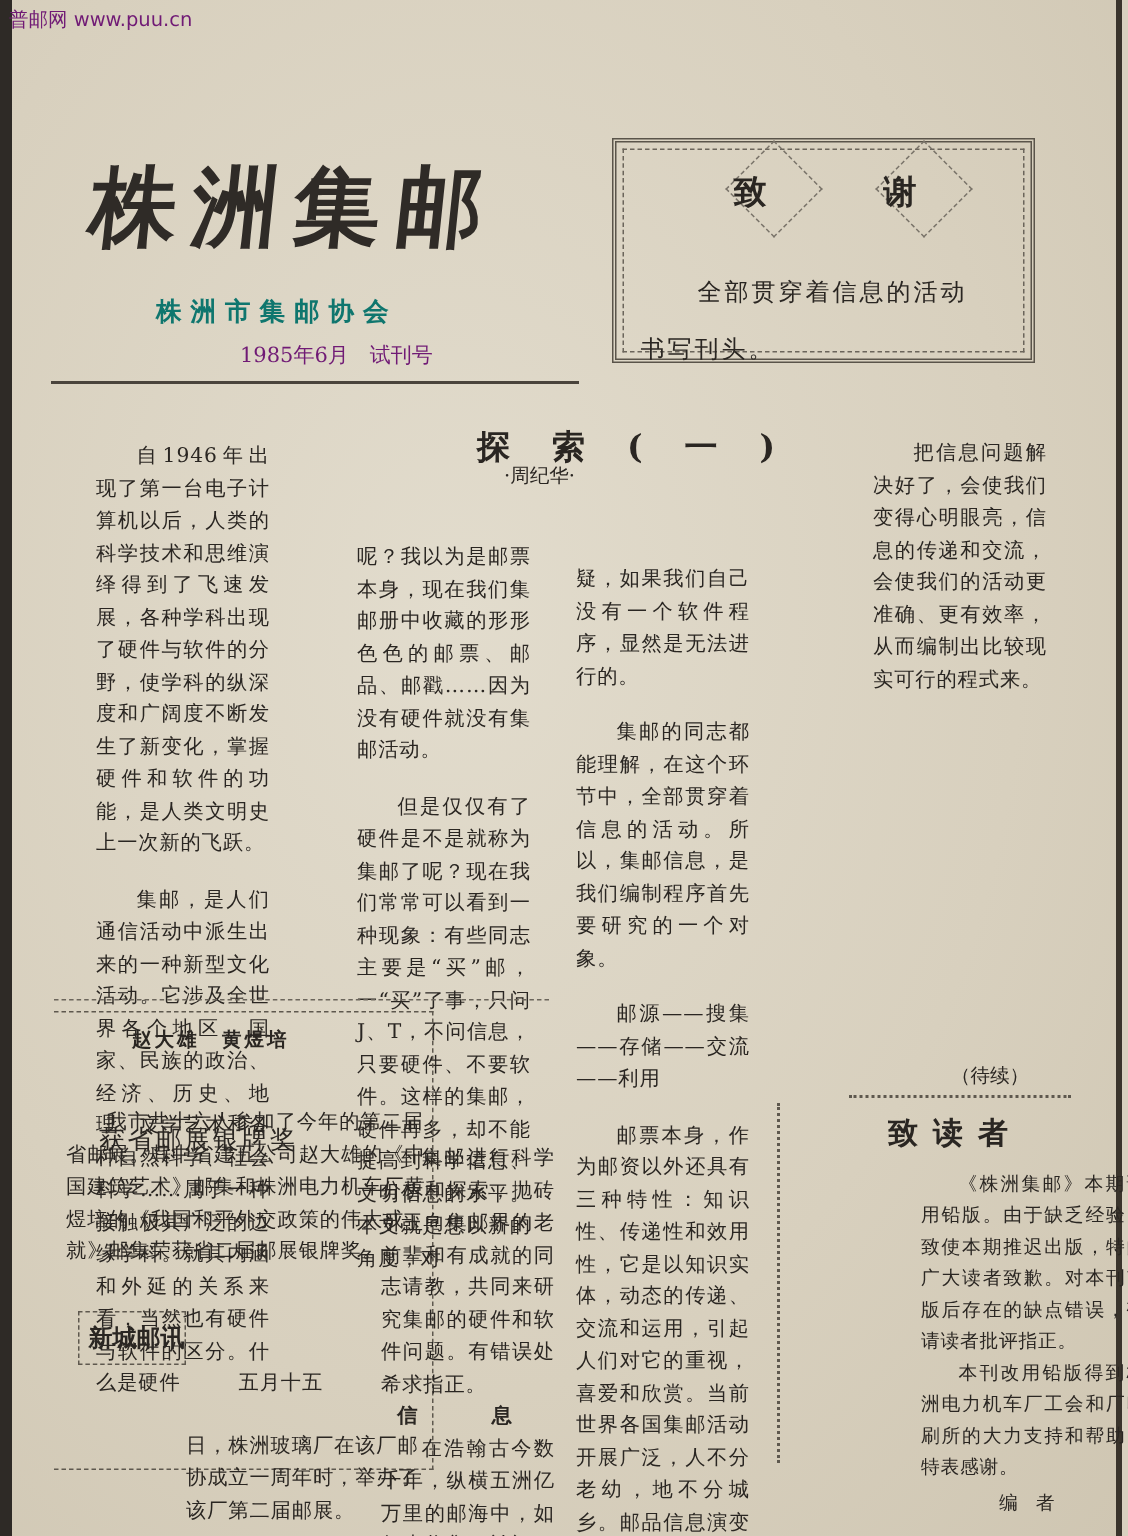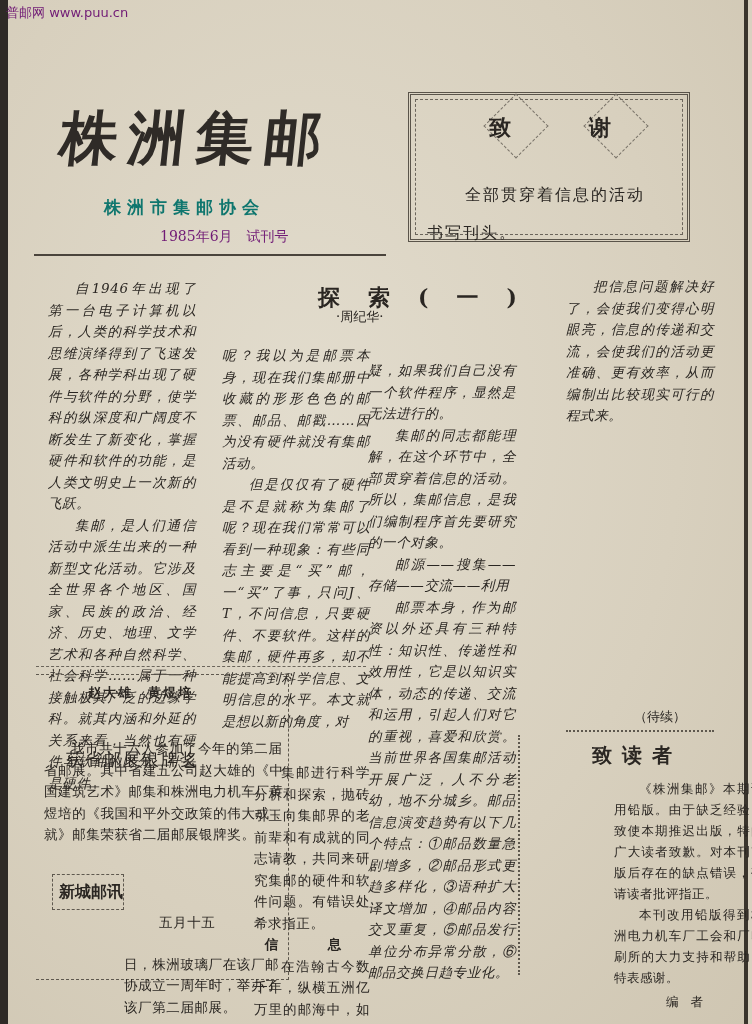--- a/index.html
+++ b/index.html
@@ -42,21 +42,21 @@
     .thanks-title.t1 { left: 78px; }
     .thanks-title.t2 { left: 178px; }
     .thanks-diamond {
       position: absolute; top: 8px; width: 44px; height: 44px; border: 1px dashed #7a746a;
       transform: rotate(45deg);
     }
     .thanks-body { position: absolute; left: 54px; top: 90px; font-size: 16px; letter-spacing: 2px; width: 230px; }
     .thanks-body2 { position: absolute; left: 16px; top: 128px; font-size: 16px; letter-spacing: 2px; }
 
     .col { position: absolute; font-size: 13.5px; line-height: 21.5px; letter-spacing: 0.6px; text-align: justify; }
-    .col p { margin: 0; text-indent: 2em; font-style: italic; }
+    .col p { margin: 16px; text-indent: 2em; }
     .col p.noindent { text-indent: 0; }
     .col1 { left: 48px; top: 278px; width: 148px; }
     .col2 { left: 222px; top: 345px; width: 148px; }
     .col3 { left: 368px; top: 360px; width: 148px; }
     .col4 { left: 566px; top: 276px; width: 148px; }
 
     .art-title { position: absolute; left: 318px; top: 283px; font-size: 22px; font-weight: bold; letter-spacing: 28px; }
     .art-author { position: absolute; left: 336px; top: 308px; font-size: 13px; }
 
     .award-box {

